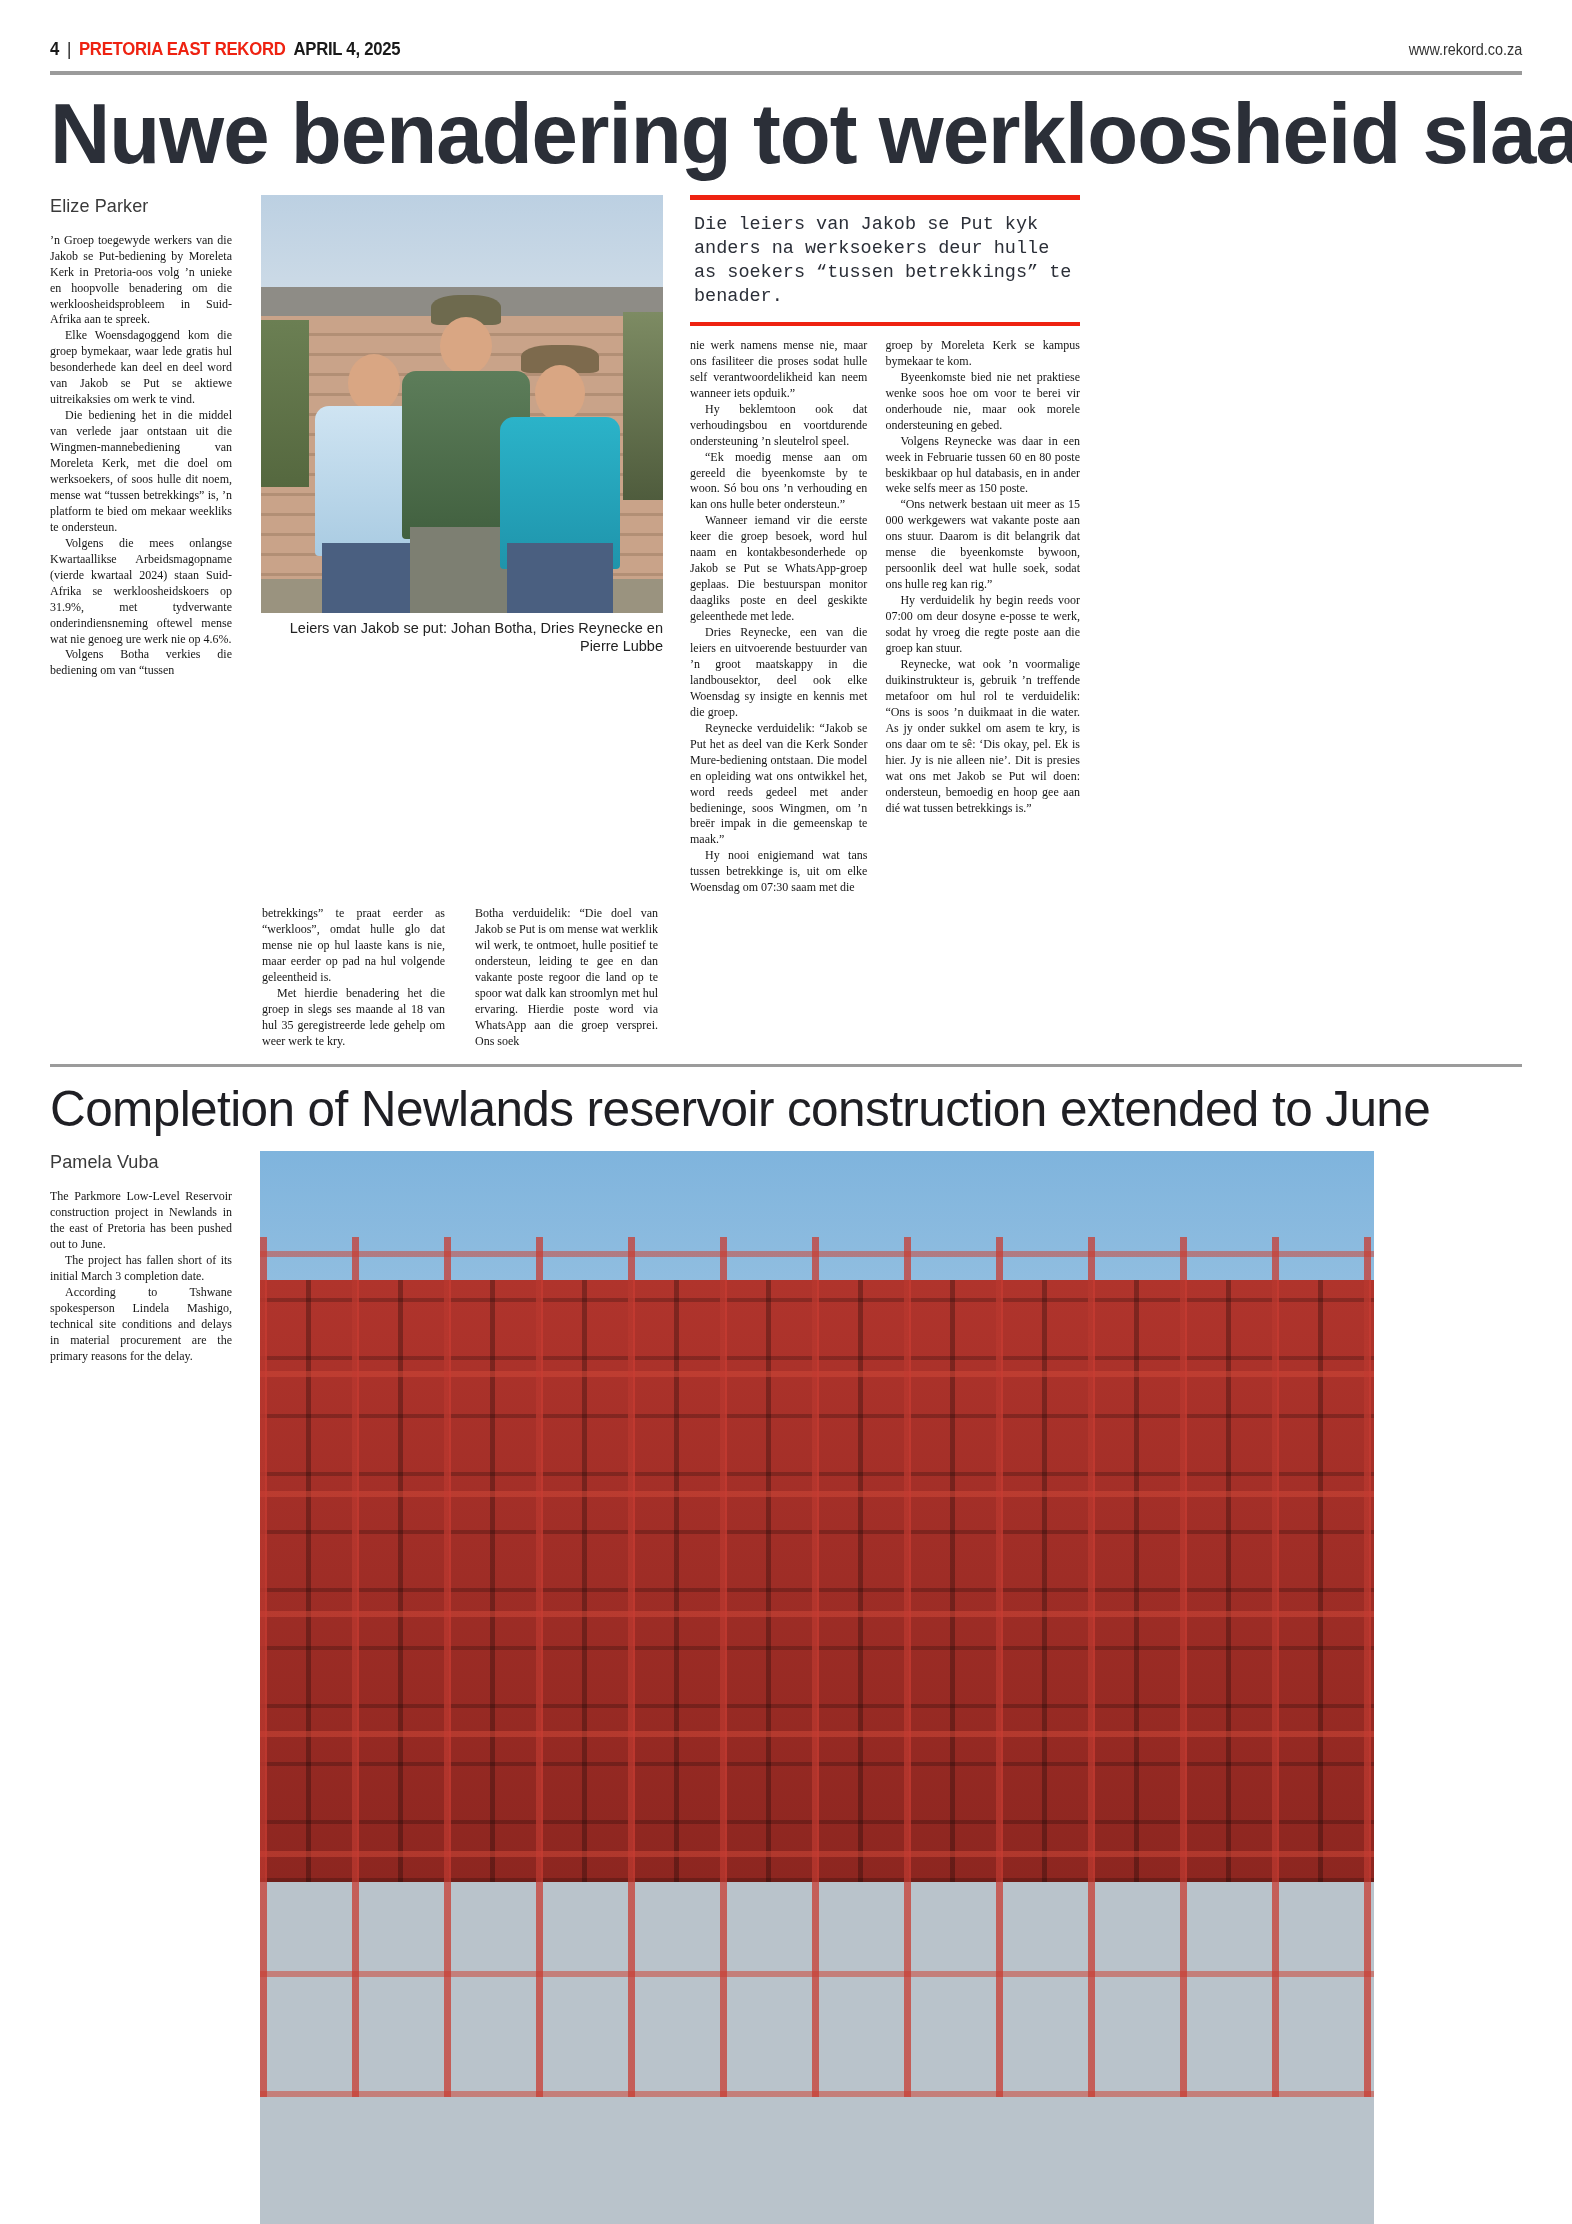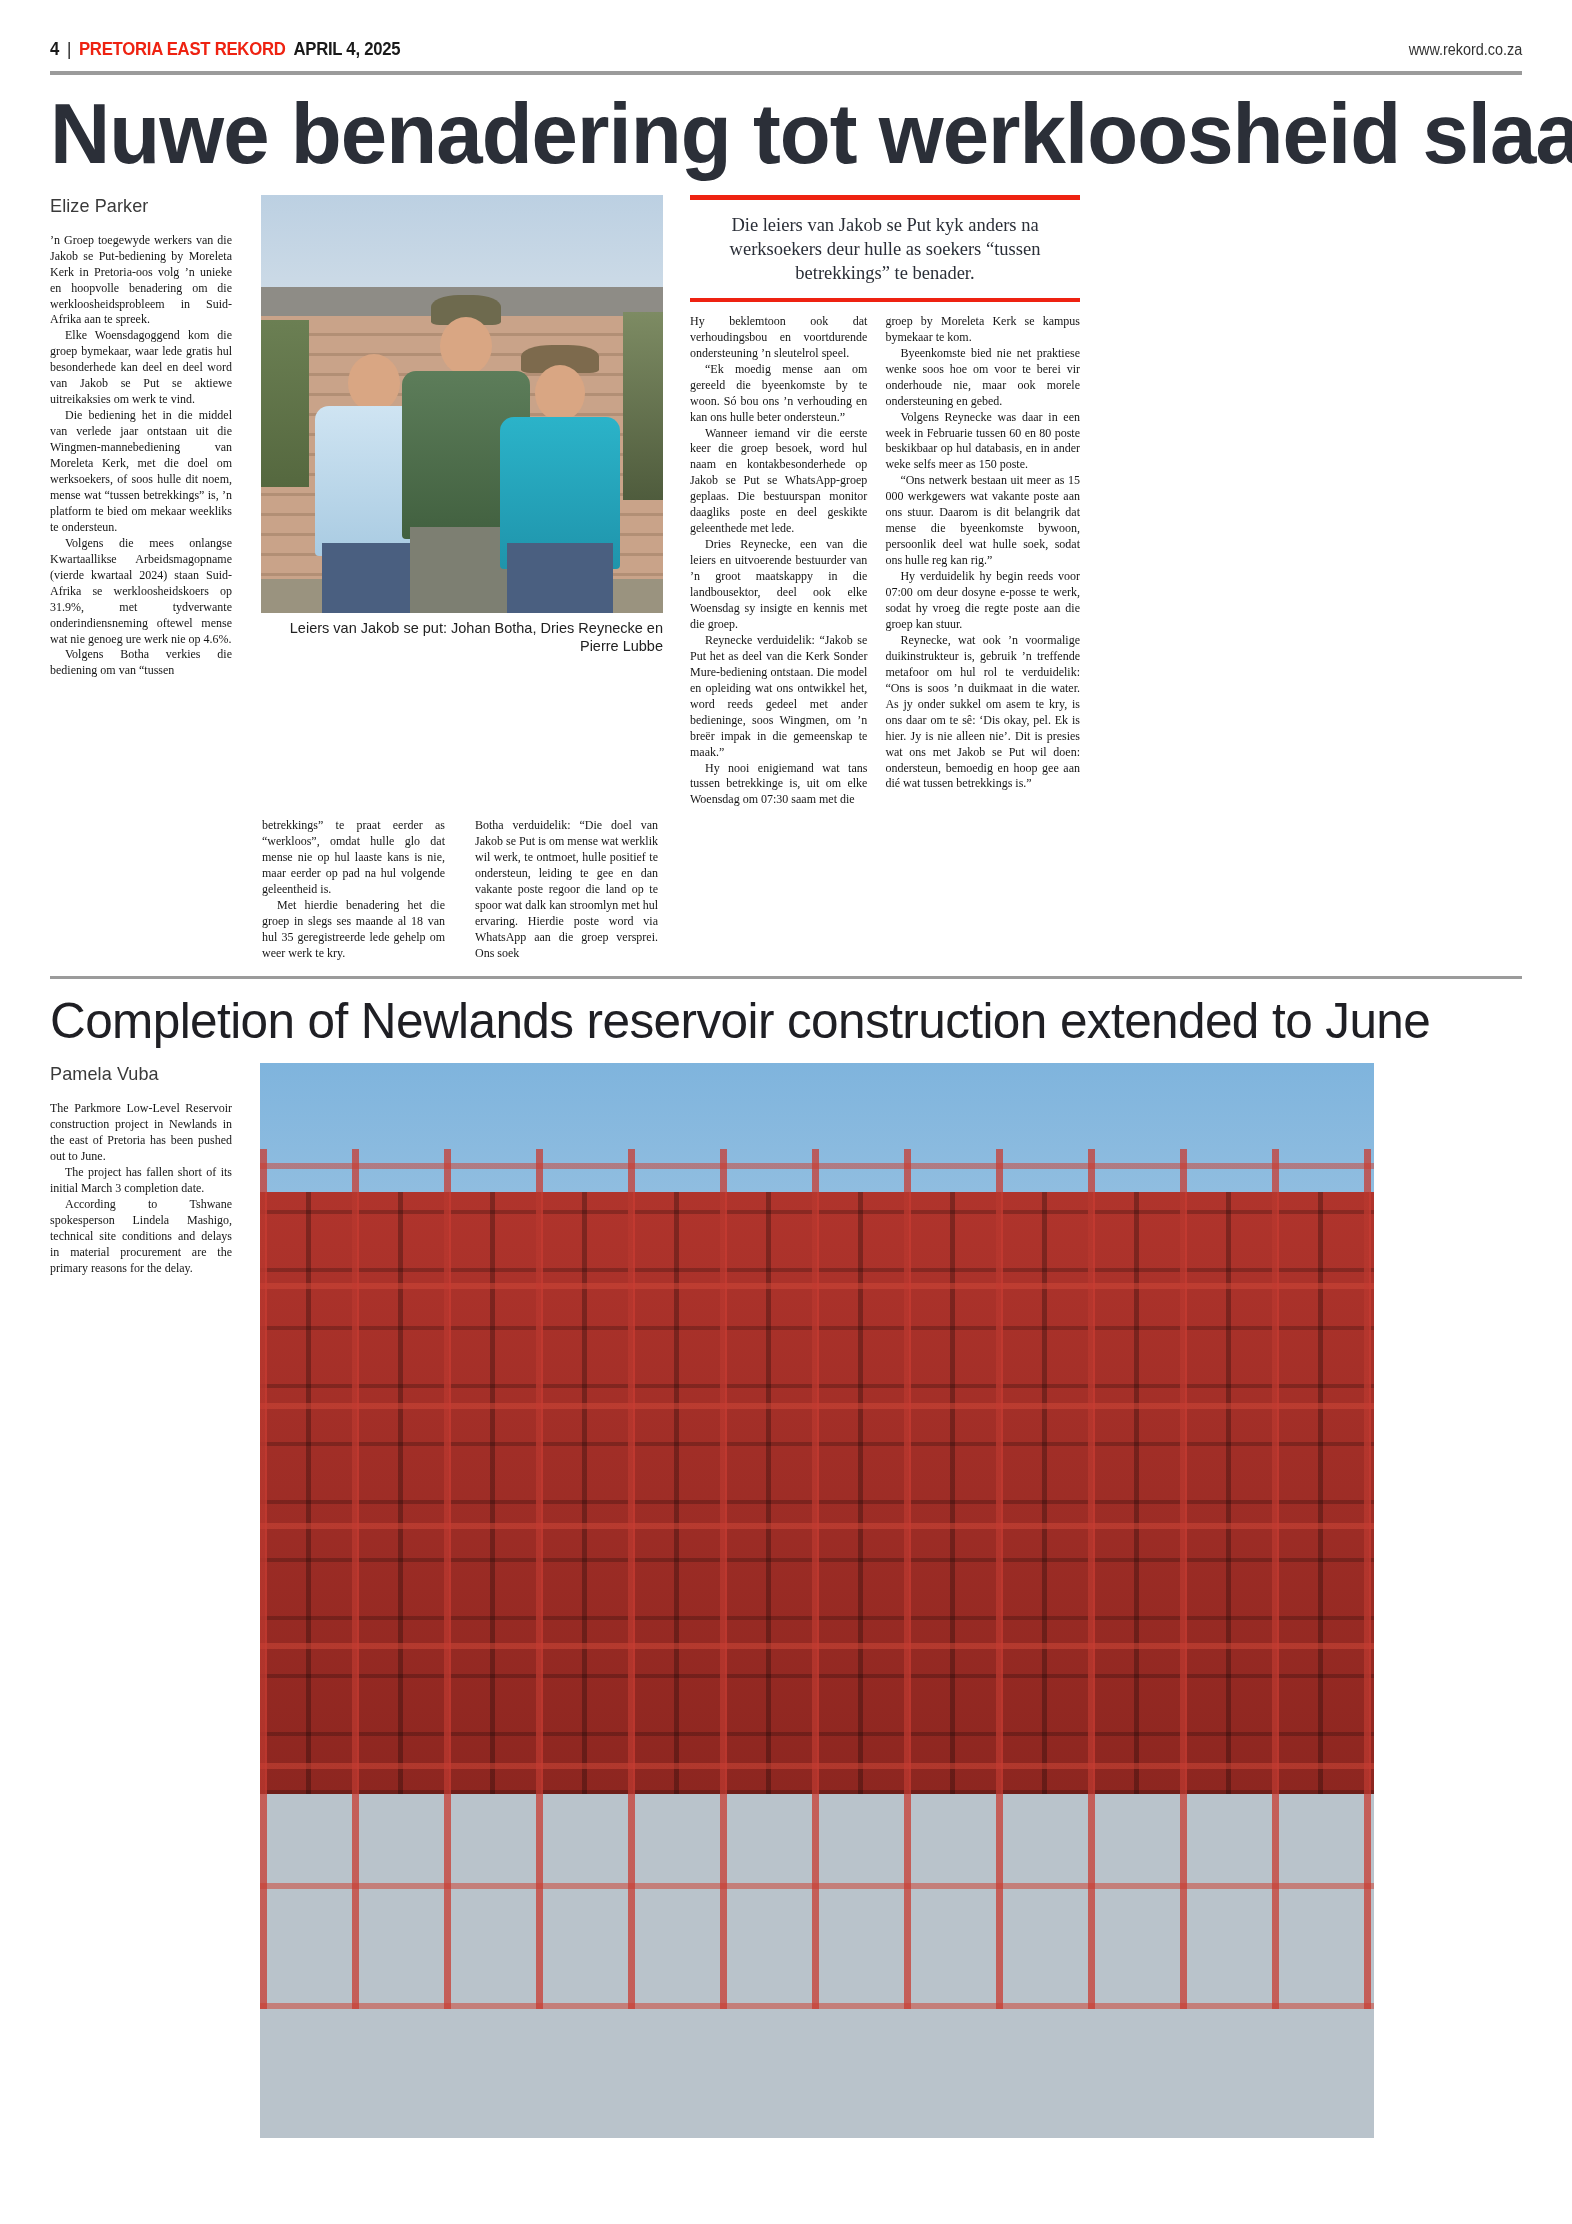--- a/index.html
+++ b/index.html
@@ -112,24 +112,23 @@
     padding-top: 6px;
   }
 
   
   .rule-red {
     height: 5px;
     background: #ee2211;
     width: 100%;
   }
   .standfirst {
-    font-family: Liberation Serif, serif;
+    font-family: Liberation Mono, monospace;
     font-size: 18.5px;
     line-height: 1.3;
-    text-align: center;
     color: #2b2f38;
     padding: 13px 4px 13px;
   }
   .rule-red-thin { height: 4px; background: #ee2211; width: 100%; }
 
   
   .a1-under {
     display: flex;
     margin-top: 10px;
   }
@@ -262,20 +261,21 @@
       </div>
       <div class="caption">Leiers van Jakob se put: Johan Botha, Dries Reynecke en Pierre Lubbe</div>
     </div>
 
     <div class="col-a1-right">
       <div class="rule-red"></div>
       <div class="standfirst">Die leiers van Jakob se Put kyk anders na werksoekers deur hulle as soekers “tussen betrekkings” te benader.</div>
       <div class="rule-red-thin"></div>
       <div style="display:flex;margin-top:12px;">
         <div class="body-col" style="width:203px;padding-right:18px;">
+          <p>nie werk namens mense nie, maar ons fasiliteer die proses sodat hulle self verantwoordelikheid kan neem wanneer iets opduik.”</p>
           <p>Hy beklemtoon ook dat verhoudingsbou en voortdurende ondersteuning ’n sleutelrol speel.</p>
           <p>“Ek moedig mense aan om gereeld die byeenkomste by te woon. Só bou ons ’n verhouding en kan ons hulle beter ondersteun.”</p>
           <p>Wanneer iemand vir die eerste keer die groep besoek, word hul naam en kontakbesonderhede op Jakob se Put se WhatsApp-groep geplaas. Die bestuurspan monitor daagliks poste en deel geskikte geleenthede met lede.</p>
           <p>Dries Reynecke, een van die leiers en uitvoerende bestuurder van ’n groot maatskappy in die landbousektor, deel ook elke Woensdag sy insigte en kennis met die groep.</p>
           <p>Reynecke verduidelik: “Jakob se Put het as deel van die Kerk Sonder Mure-bediening ontstaan. Die model en opleiding wat ons ontwikkel het, word reeds gedeel met ander bedieninge, soos Wingmen, om ’n breër impak in die gemeenskap te maak.”</p>
           <p>Hy nooi enigiemand wat tans tussen betrekkinge is, uit om elke Woensdag om 07:30 saam met die</p>
         </div>
         <div class="body-col" style="width:203px;">
           <p>groep by Moreleta Kerk se kampus bymekaar te kom.</p>
           <p>Byeenkomste bied nie net praktiese wenke soos hoe om voor te berei vir onderhoude nie, maar ook morele ondersteuning en gebed.</p>

